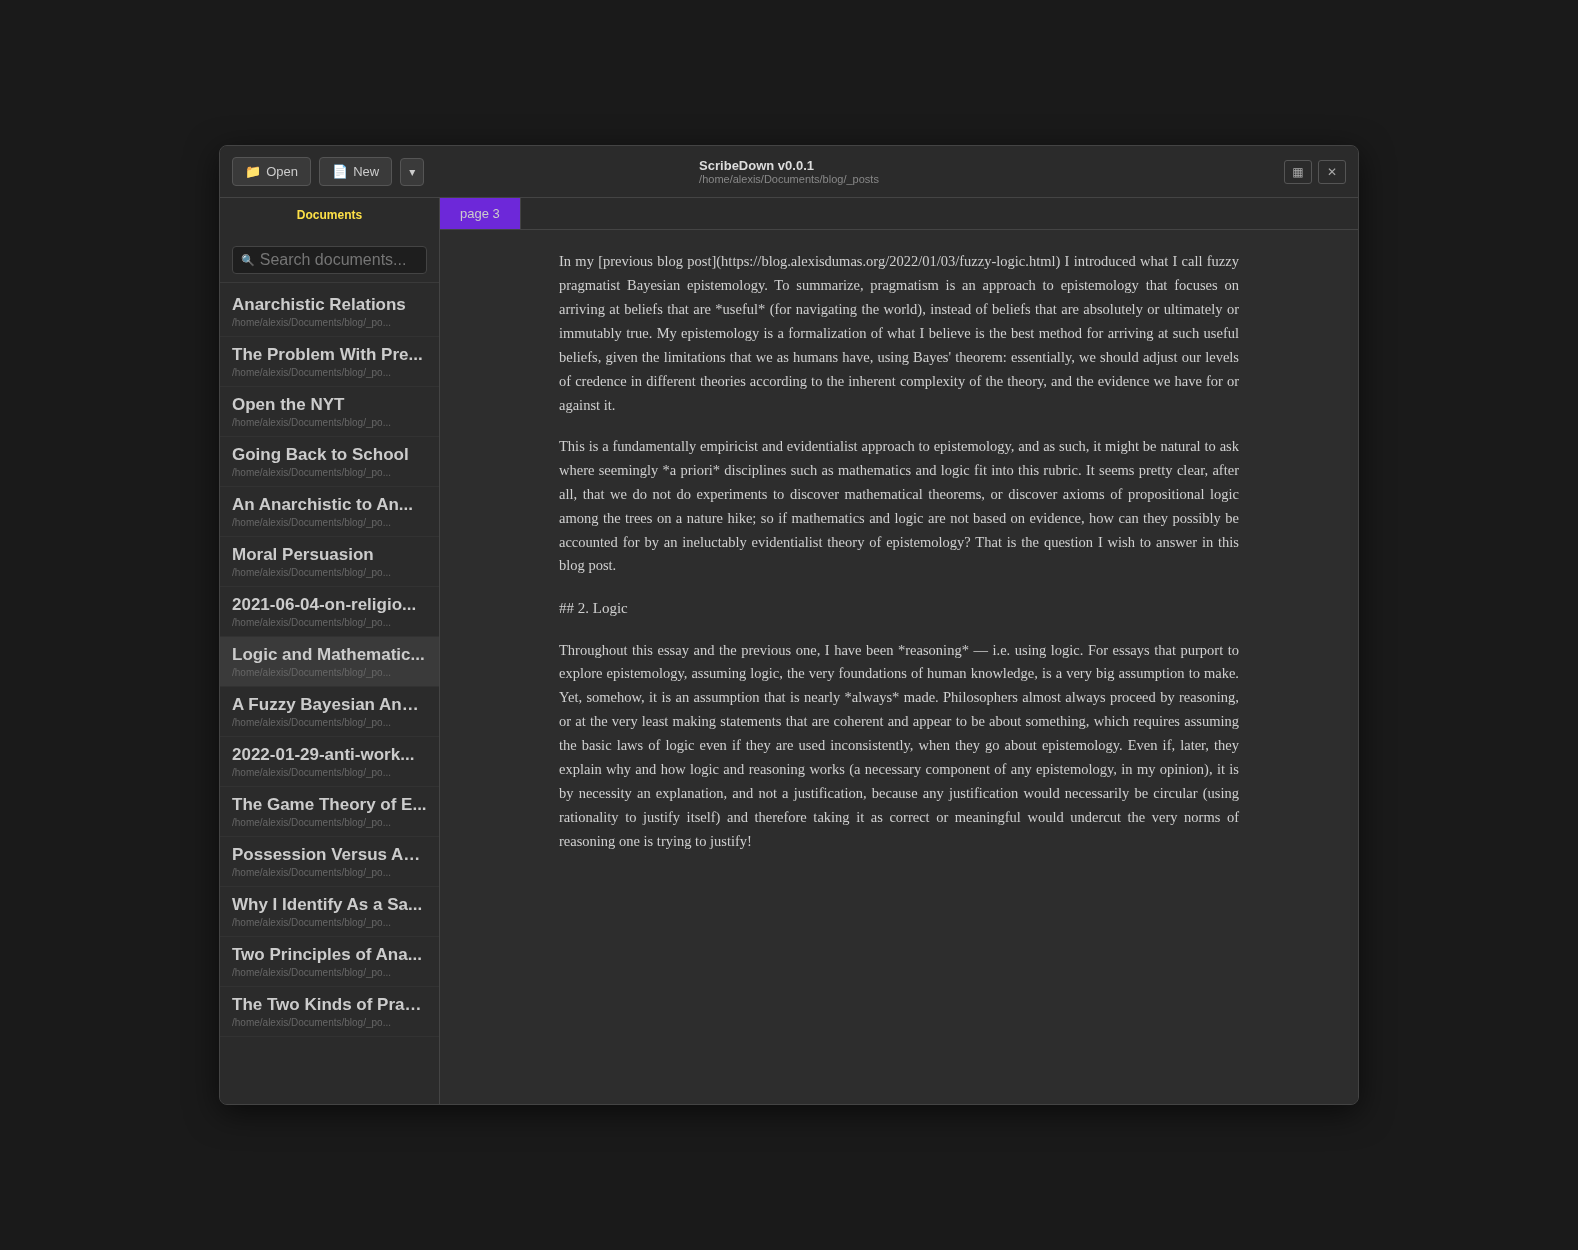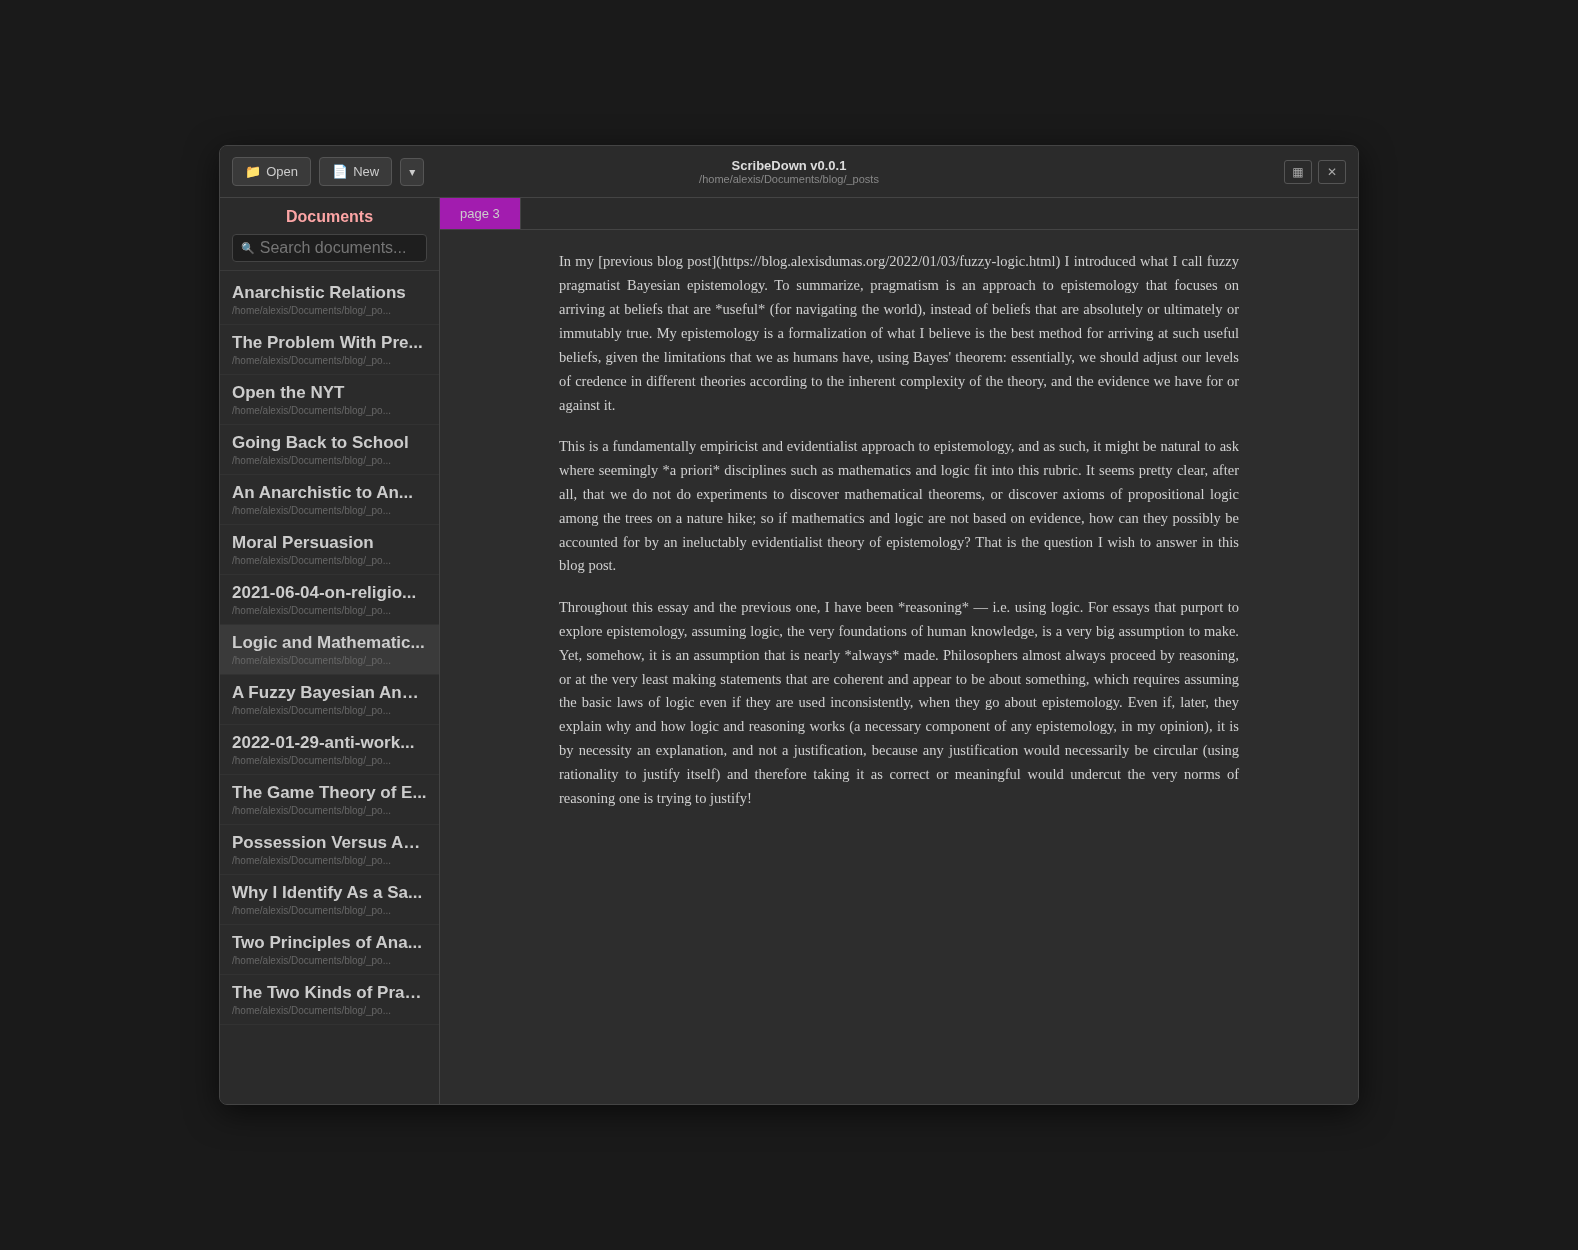--- a/index.html
+++ b/index.html
@@ -56,21 +56,21 @@
       color: #ccc;
       padding: 6px 8px;
       border-radius: 4px;
       cursor: pointer;
       font-size: 12px;
     }
     .titlebar-center {
       position: absolute;
       left: 50%;
       transform: translateX(-50%);
-      text-align: center;
+      text-align: left;
     }
     .titlebar-title {
       color: #ddd;
       font-size: 13px;
       font-weight: 600;
     }
     .titlebar-subtitle {
       color: #888;
       font-size: 11px;
     }
@@ -105,25 +105,25 @@
       display: flex;
       flex-direction: column;
       flex-shrink: 0;
     }
     .sidebar-header {
       padding: 10px 12px 8px;
       border-bottom: 1px solid #3a3a3a;
       flex-shrink: 0;
     }
     .sidebar-title {
-      color: #fca5a5;
-      font-size: 16px;
+      color: #fde047;
+      font-size: 12px;
       font-weight: 600;
       text-align: center;
-      margin-bottom: 8px;
+      margin-bottom: 24px;
     }
     .search-box {
       display: flex;
       align-items: center;
       background: #1e1e1e;
       border: 1px solid #444;
       border-radius: 4px;
       padding: 4px 8px;
       gap: 5px;
     }
@@ -182,21 +182,21 @@
       padding: 0 0;
       flex-shrink: 0;
     }
     .tab {
       display: inline-block;
       padding: 8px 20px;
       color: #ccc;
       font-size: 13px;
       cursor: pointer;
       border-right: 1px solid #444;
-      background: #a21caf;
+      background: #6d28d9;
     }
     .content-scroll {
       flex: 1;
       overflow-y: auto;
       padding: 20px 40px 40px 40px;
     }
     .content-scroll::-webkit-scrollbar { width: 8px; }
     .content-scroll::-webkit-scrollbar-track { background: #2d2d2d; }
     .content-scroll::-webkit-scrollbar-thumb { background: #555; border-radius: 4px; }
     .document-text {
@@ -322,18 +322,19 @@
 
     <div class="content-area">
       <div class="tabs-bar">
         <div class="tab">page 3</div>
       </div>
       <div class="content-scroll">
         <div class="document-text" id="doc-content">
 
         <p>In my [previous blog post](https://blog.alexisdumas.org/2022/01/03/fuzzy-logic.html) I introduced what I call fuzzy pragmatist Bayesian epistemology. To summarize, pragmatism is an approach to epistemology that focuses on arriving at beliefs that are *useful* (for navigating the world), instead of beliefs that are absolutely or ultimately or immutably true. My epistemology is a formalization of what I believe is the best method for arriving at such useful beliefs, given the limitations that we as humans have, using Bayes' theorem: essentially, we should adjust our levels of credence in different theories according to the inherent complexity of the theory, and the evidence we have for or against it.</p>
             <p>This is a fundamentally empiricist and evidentialist approach to epistemology, and as such, it might be natural to ask where seemingly *a priori* disciplines such as mathematics and logic fit into this rubric. It seems pretty clear, after all, that we do not do experiments to discover mathematical theorems, or discover axioms of propositional logic among the trees on a nature hike; so if mathematics and logic are not based on evidence, how can they possibly be accounted for by an ineluctably evidentialist theory of epistemology? That is the question I wish to answer in this blog post.</p>
+            <p class="heading2">## 2. Logic</p>
             <p>Throughout this essay and the previous one, I have been *reasoning* — i.e. using logic. For essays that purport to explore epistemology, assuming logic, the very foundations of human knowledge, is a very big assumption to make. Yet, somehow, it is an assumption that is nearly *always* made. Philosophers almost always proceed by reasoning, or at the very least making statements that are coherent and appear to be about something, which requires assuming the basic laws of logic even if they are used inconsistently, when they go about epistemology. Even if, later, they explain why and how logic and reasoning works (a necessary component of any epistemology, in my opinion), it is by necessity an explanation, and not a justification, because any justification would necessarily be circular (using rationality to justify itself) and therefore taking it as correct or meaningful would undercut the very norms of reasoning one is trying to justify!</p>
           </div>
       </div>
     </div>
   </div>
 </div>
 
 </body></html>

